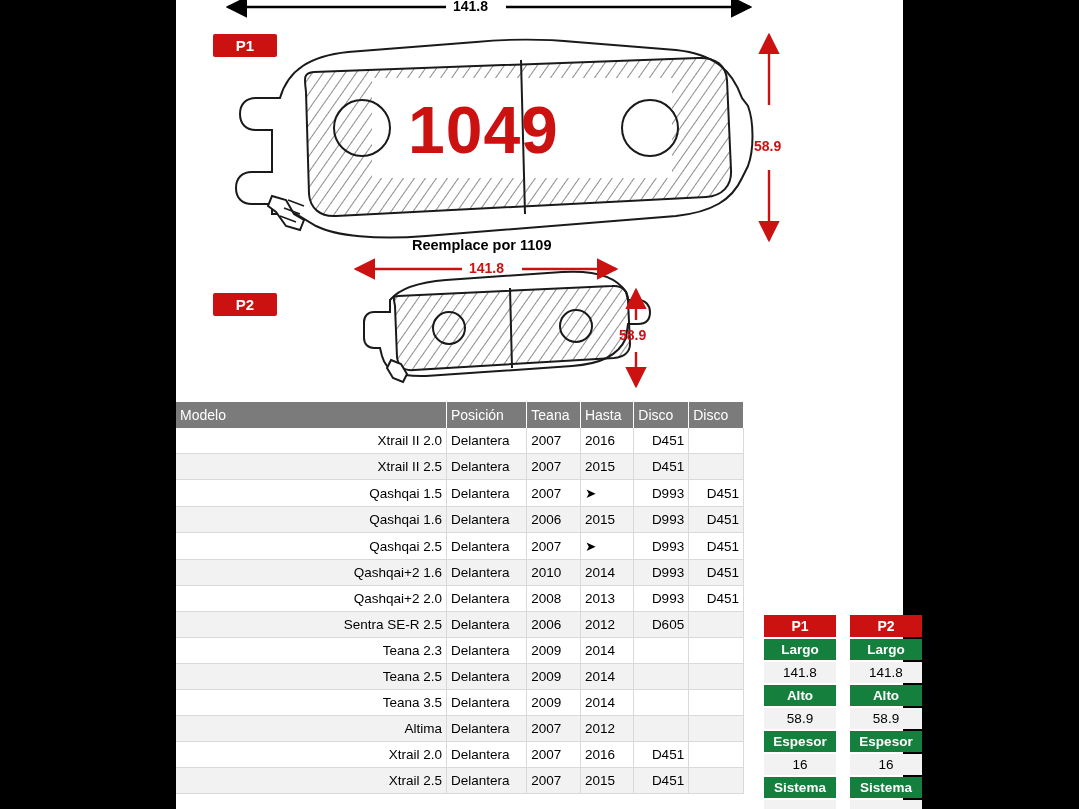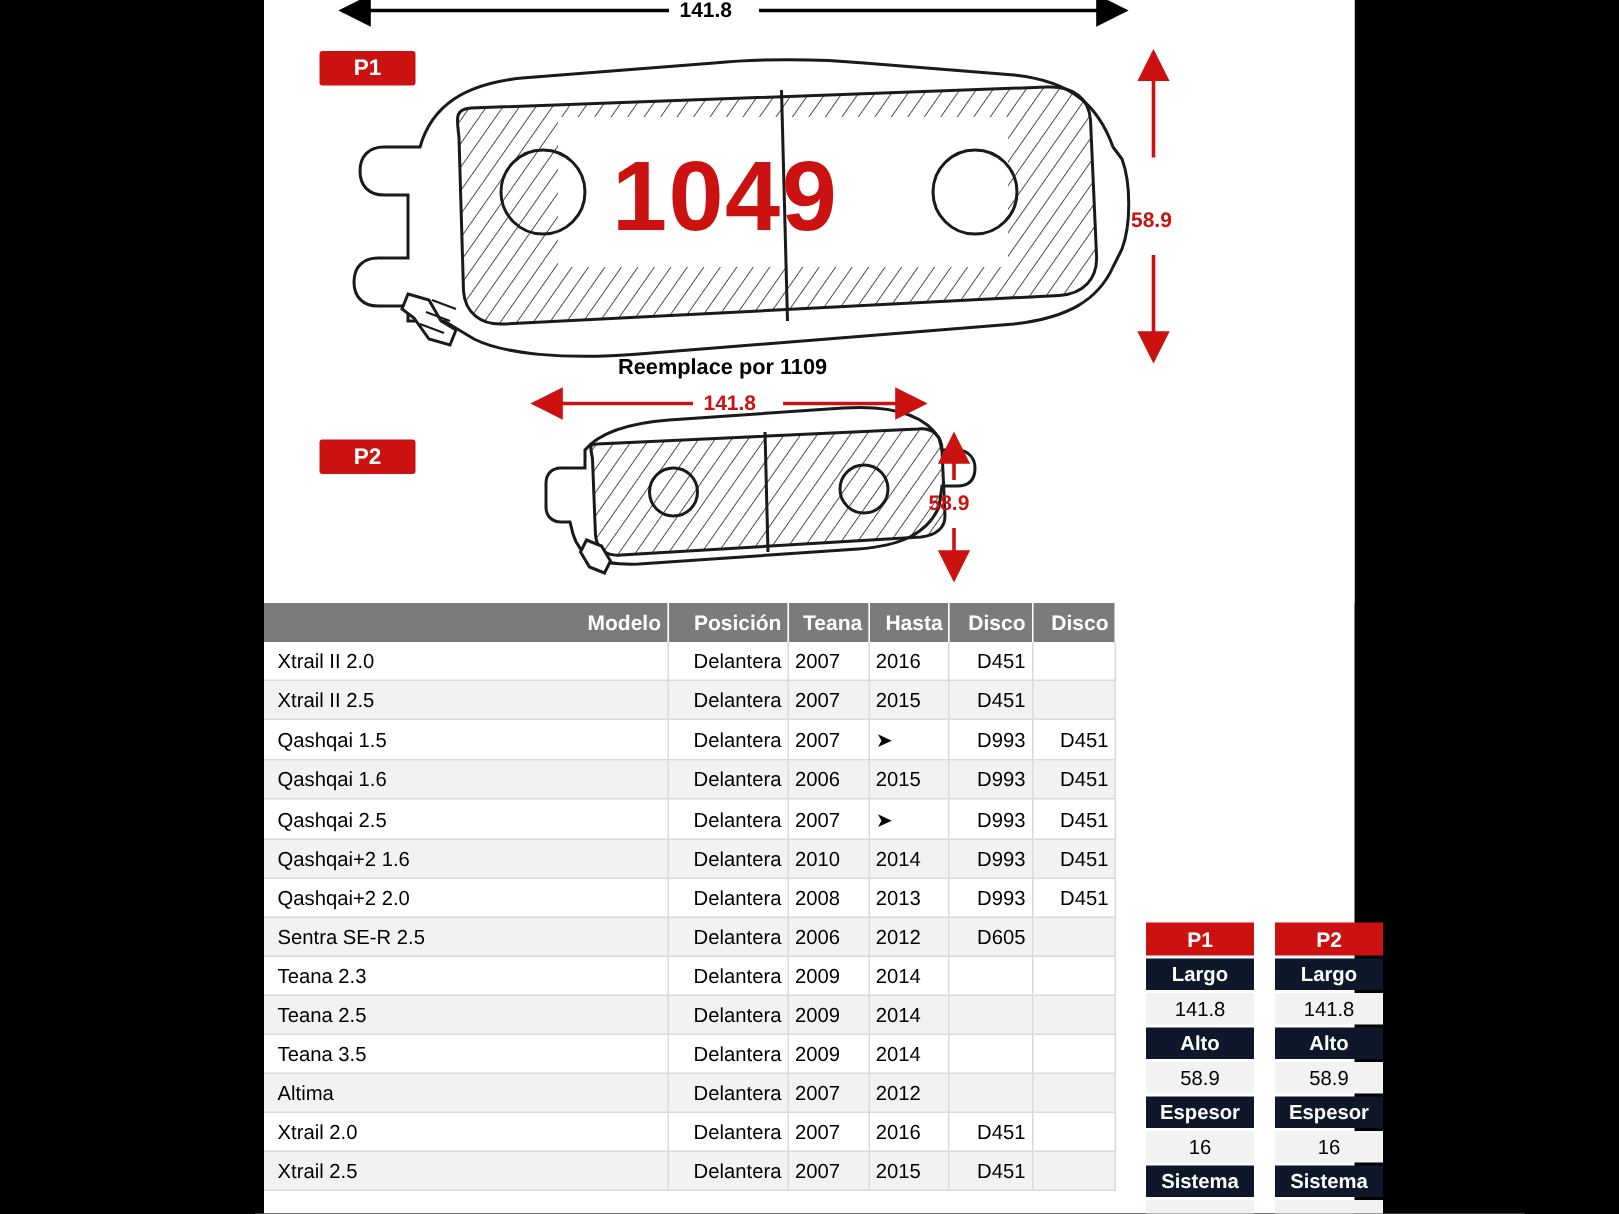--- a/index.html
+++ b/index.html
@@ -13,36 +13,36 @@
   .dimlabel{position:absolute;color:#000;font-weight:bold;font-size:14px;}
   .dimlabel.red{color:#cc1111;}
   .bignum{position:absolute;color:#cc1111;font-weight:bold;font-size:66px;letter-spacing:1px;}
   .replace{position:absolute;color:#000;font-weight:bold;font-size:14.5px;}
   svg.arrowlayer{position:absolute;left:0;top:0;width:727px;height:402px;}
   svg.padlayer{position:absolute;left:0;top:0;width:727px;height:402px;}
 
   
   .tablewrap{position:absolute;left:0;top:402px;width:568px;}
   table{border-collapse:collapse;width:568px;font-size:13.5px;}
-  thead th{background:#7b7b7b;color:#fff;font-weight:bold;font-size:14px;padding:5px 4px;text-align:right;
+  thead th{background:#7b7b7b;color:#fff;font-weight:normal;font-size:14px;padding:5px 4px;text-align:left;
            border-right:1px solid #fff;}
   thead th.modelo{width:296px;}
   tbody td{padding:5px 4px;border-bottom:1px solid #d9d9d9;color:#000;}
-  tbody td.modelo{text-align:left;padding-left:9px;width:296px;border-right:1px solid #d9d9d9;}
-  tbody td.pos{text-align:right;width:74px;border-right:1px solid #d9d9d9;}
+  tbody td.modelo{text-align:right;padding-left:9px;width:296px;border-right:1px solid #d9d9d9;}
+  tbody td.pos{text-align:left;width:74px;border-right:1px solid #d9d9d9;}
   tbody td.yr{text-align:left;width:46px;border-right:1px solid #d9d9d9;}
   tbody td.disc{text-align:right;width:48px;border-right:1px solid #d9d9d9;}
   tbody tr:nth-child(even){background:#f2f2f2;}
   tbody tr:nth-child(odd){background:#ffffff;}
 
   
   .specs{position:absolute;left:588px;top:615px;display:flex;gap:14px;}
   .spec{width:72px;text-align:center;font-size:13.5px;}
   .spec .title{background:#cc1111;color:#fff;font-weight:bold;font-size:14px;padding:3px 0;}
-  .spec .lbl{background:#0f172a;color:#fff;font-weight:bold;padding:3px 0;margin-top:2px;}
+  .spec .lbl{background:#15803d;color:#fff;font-weight:bold;padding:3px 0;margin-top:2px;}
   .spec .val{background:#f2f2f2;color:#000;padding:3px 0;margin-top:2px;}
 </style>
 </head>
 <body>
 
 <div class="page">
 
   <div class="diagram">
 
     <svg class="padlayer" viewBox="0 0 727 402">

